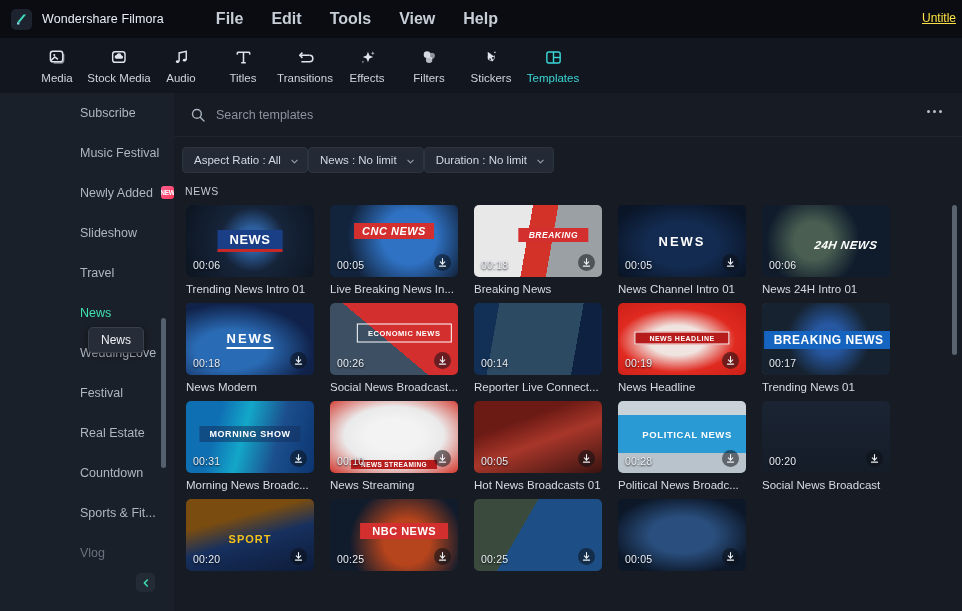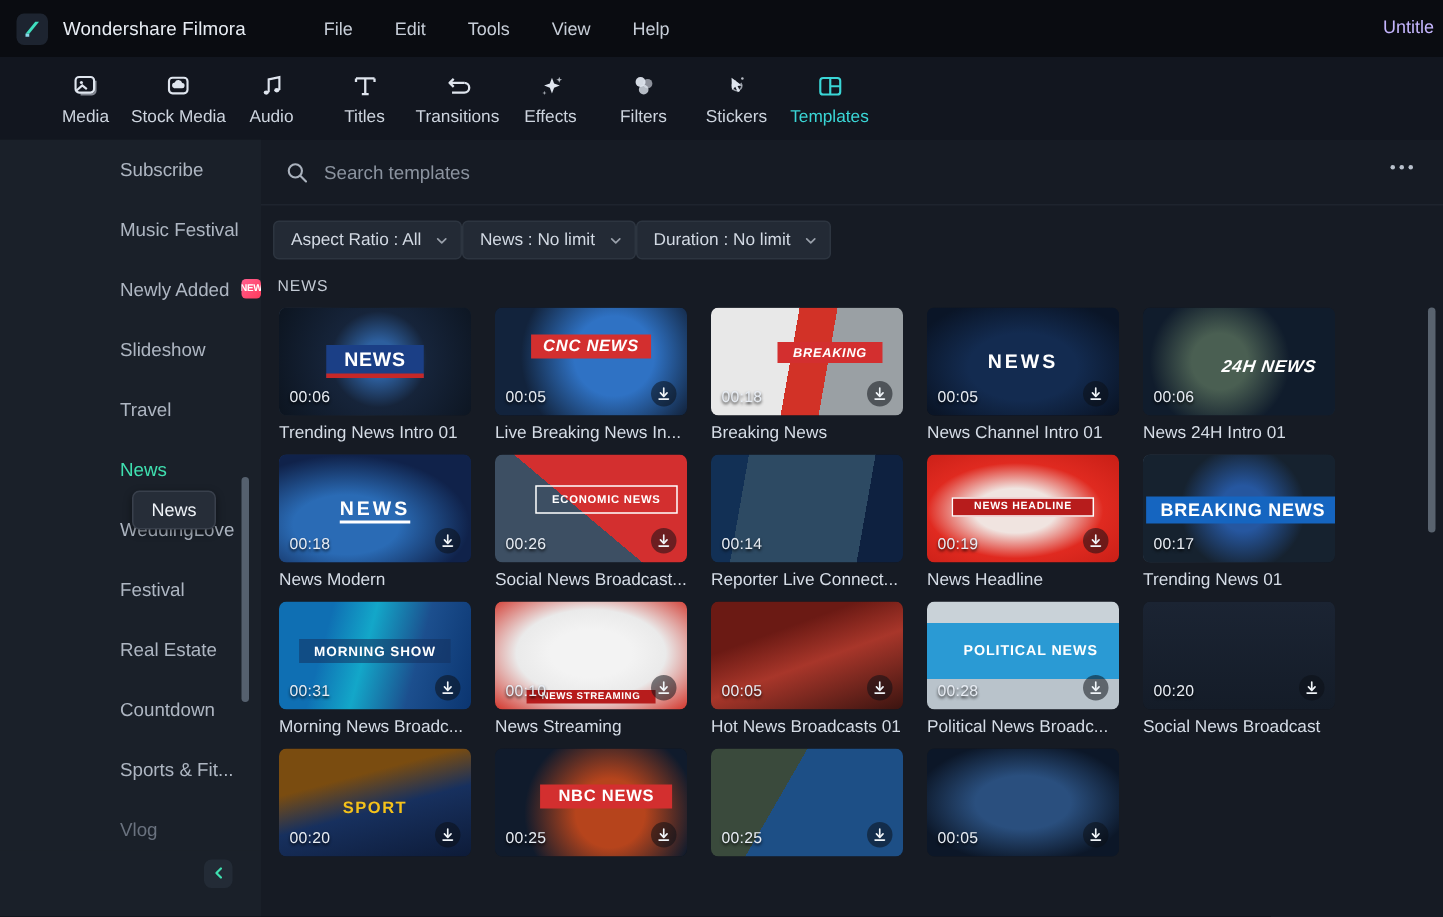--- a/index.html
+++ b/index.html
@@ -24,27 +24,27 @@
     background: #1d2430;
     display: flex; align-items: center; justify-content: center;
     position: relative;
   }
   .brand-logo svg { display: block; }
   .brand-name {
     margin-left: 10px; font-size: 12.5px; color: #e9eef5; letter-spacing: .1px;
   }
   .menu { display: flex; align-items: center; margin-left: 38px; gap: 0px; }
   .menu-item {
-    font-size: 12px; color: #c7ced8; padding: 5px 14px; border-radius: 4px;
-    cursor: default; white-space: nowrap;
+    font-size: 16px; color: #c7ced8; padding: 5px 14px; border-radius: 4px;
+    cursor: default; white-space: nowrap; font-weight: bold;
   }
   .doc-title {
     position: absolute; right: 0px; top: 11px;
-    font-size: 12px; color: #c4b5fd; white-space: nowrap;
-    width: 40px; overflow: hidden;
+    font-size: 12px; color: #fde047; white-space: nowrap;
+    width: 40px; overflow: hidden; text-decoration: underline;
   }
 
   
   .tooltabs {
     position: absolute; left: 0; top: 38px; width: 962px; height: 55px;
     background: #12161f;
     display: flex; align-items: center; padding-left: 26px; 
   }
   .tooltab {
     display: flex; flex-direction: column; align-items: center; justify-content: center;

